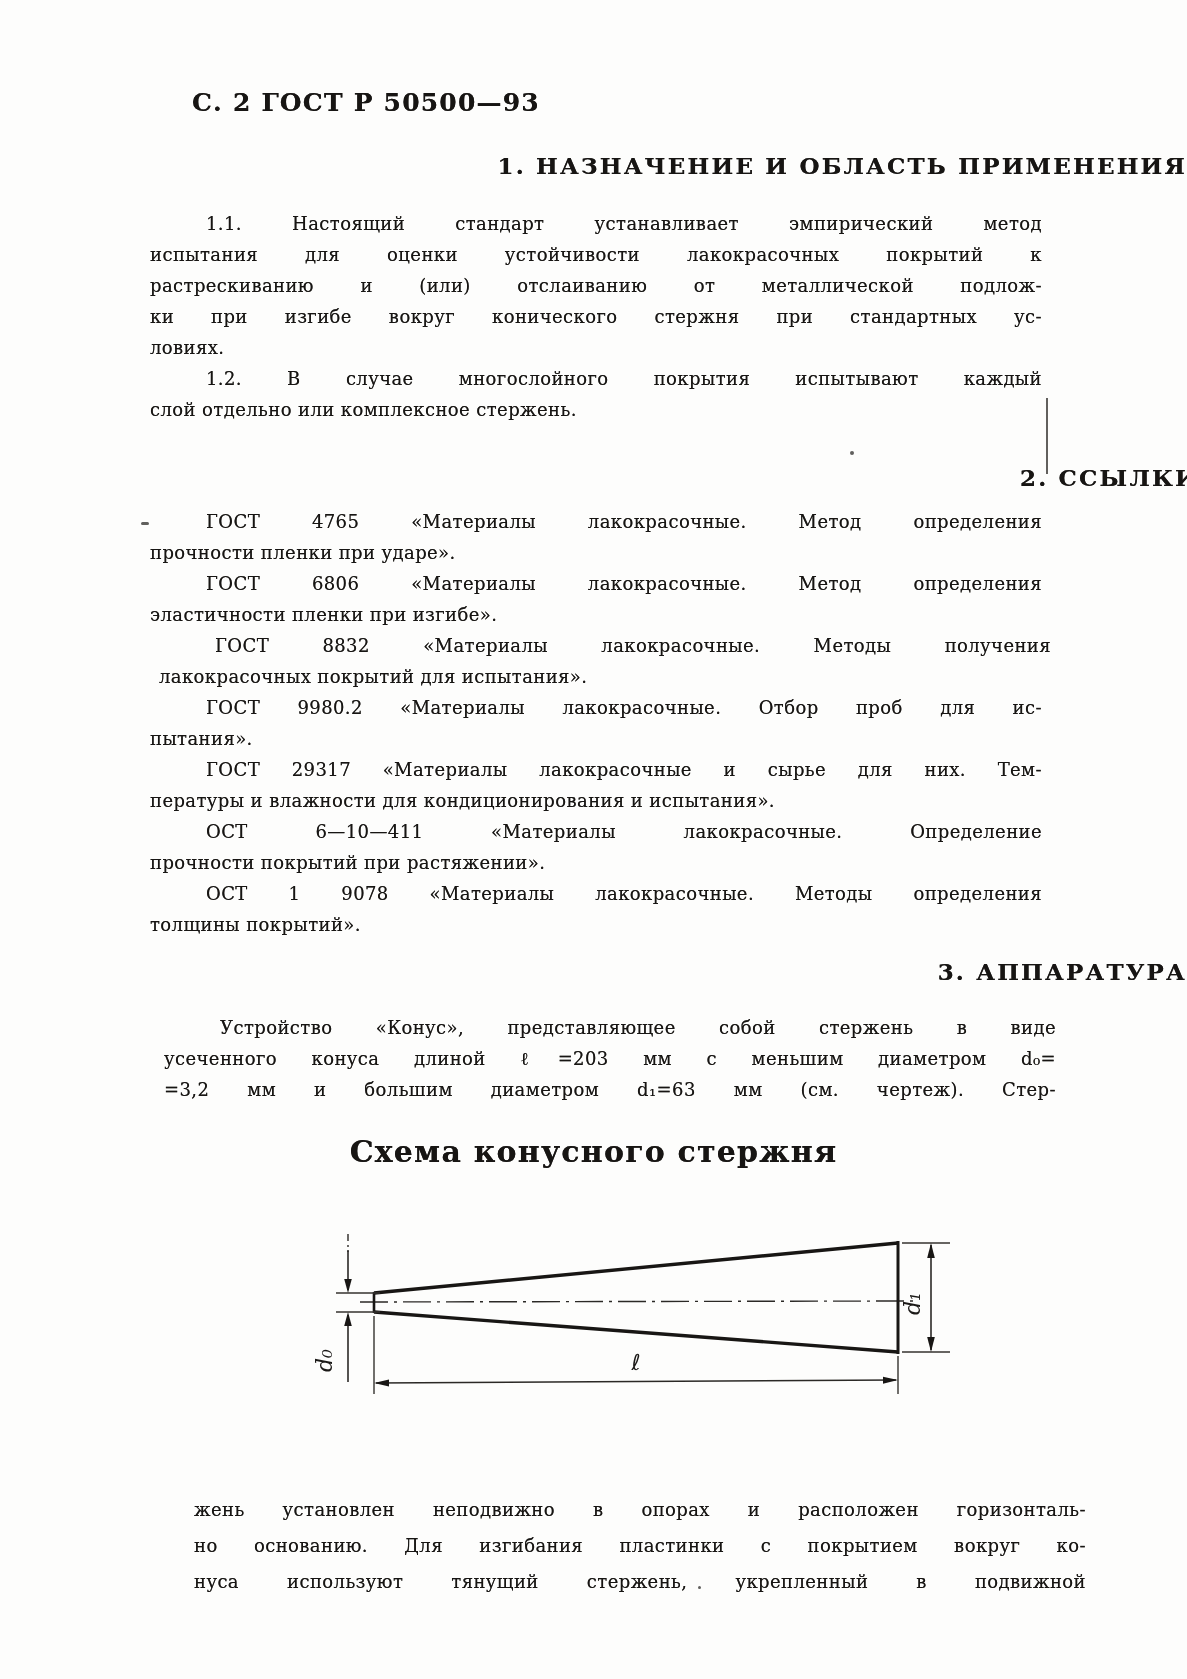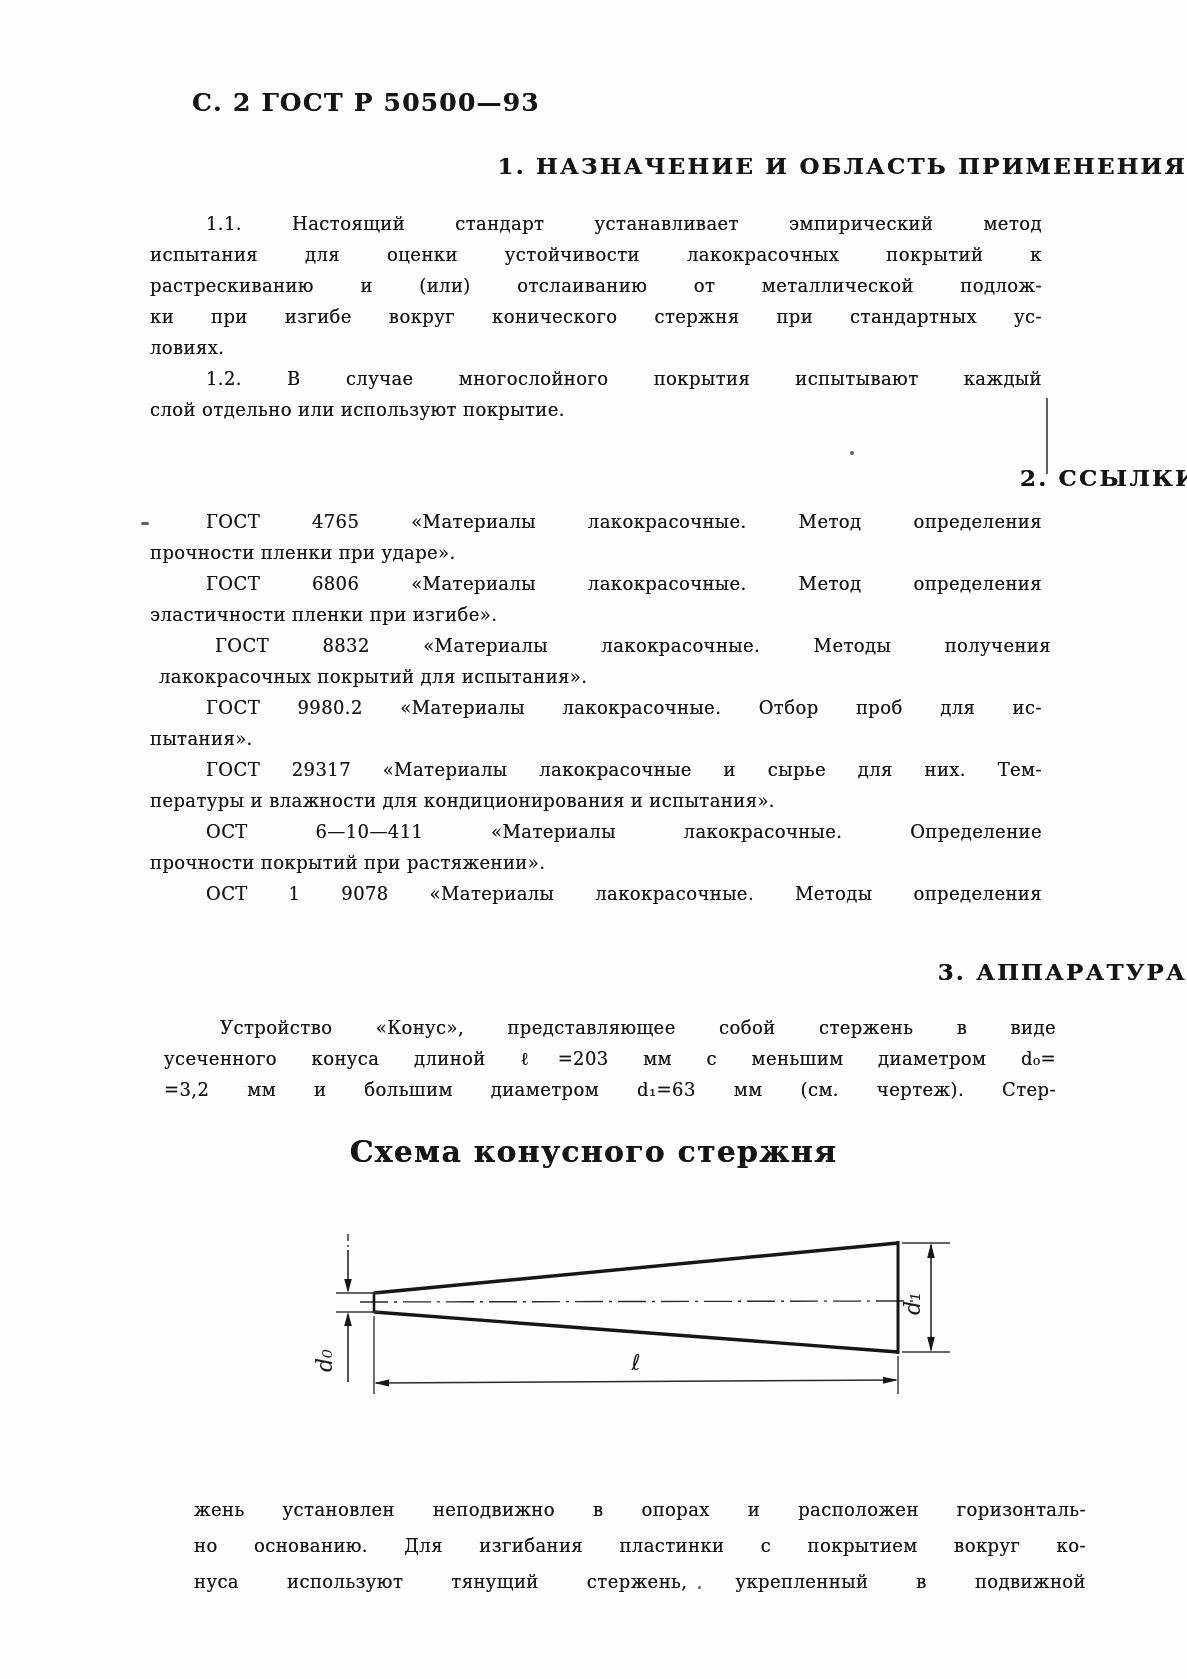--- a/index.html
+++ b/index.html
@@ -51,21 +51,21 @@
   <div class="abs body-text indent-first" style="left:150px; top:208px; width:892px;">
       <div class="tline">1.1. Настоящий стандарт устанавливает эмпирический метод</div>
       <div class="tline">испытания для оценки устойчивости лакокрасочных покрытий к</div>
       <div class="tline">растрескиванию и (или) отслаиванию от металлической подлож-</div>
       <div class="tline">ки при изгибе вокруг конического стержня при стандартных ус-</div>
       <div class="tline tline-last">ловиях.</div>
     </div>
 
   <div class="abs body-text indent-first" style="left:150px; top:363px; width:892px;">
       <div class="tline">1.2. В случае  многослойного  покрытия испытывают каждый</div>
-      <div class="tline tline-last">слой отдельно или используют покрытие.</div>
+      <div class="tline tline-last">слой отдельно или комплексное стержень.</div>
     </div>
 
   <div class="abs sec-heading" style="left:12px; top:464px;">2. ССЫЛКИ</div>
 
   <div class="abs body-text indent-first" style="left:150px; top:506px; width:892px;">
       <div class="tline">ГОСТ 4765 «Материалы  лакокрасочные. Метод определения</div>
       <div class="tline tline-last">прочности пленки при ударе».</div>
     </div>
   <div class="abs body-text indent-first" style="left:150px; top:568px; width:892px;">
       <div class="tline">ГОСТ 6806  «Материалы лакокрасочные. Метод определения</div>
@@ -82,20 +82,21 @@
   <div class="abs body-text indent-first" style="left:150px; top:754px; width:892px;">
       <div class="tline">ГОСТ 29317 «Материалы лакокрасочные и сырье для них. Тем-</div>
       <div class="tline tline-last">пературы и влажности для кондиционирования и испытания».</div>
     </div>
   <div class="abs body-text indent-first" style="left:150px; top:816px; width:892px;">
       <div class="tline">ОСТ 6—10—411  «Материалы  лакокрасочные.  Определение</div>
       <div class="tline tline-last">прочности покрытий при растяжении».</div>
     </div>
   <div class="abs body-text indent-first" style="left:150px; top:878px; width:892px;">
       <div class="tline">ОСТ 1 9078 «Материалы лакокрасочные. Методы определения</div>
+      <div class="tline tline-last">толщины покрытий».</div>
     </div>
 
   <div class="abs sec-heading" style="left:0px; top:958px;">3. АППАРАТУРА</div>
 
   <div class="abs body-text indent-first justify-all" style="left:164px; top:1012px; width:892px;">
       <div class="tline">Устройство «Конус», представляющее собой стержень в виде</div>
       <div class="tline">усеченного конуса длиной ℓ=203 мм с меньшим диаметром d₀=</div>
       <div class="tline tline-last">=3,2 мм и большим диаметром d₁=63 мм (см. чертеж). Стер-</div>
     </div>
 

